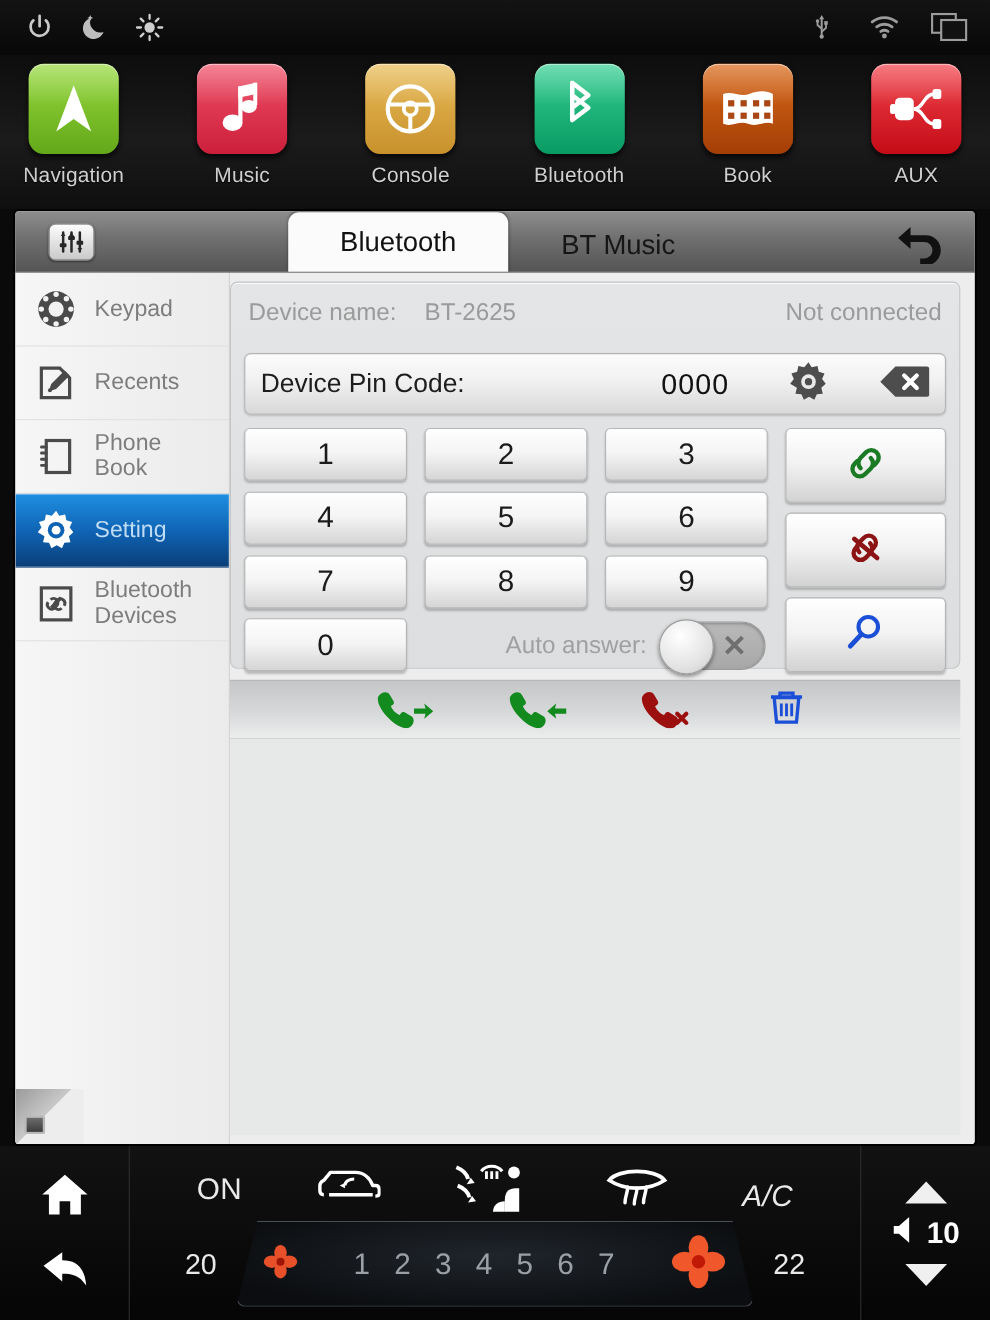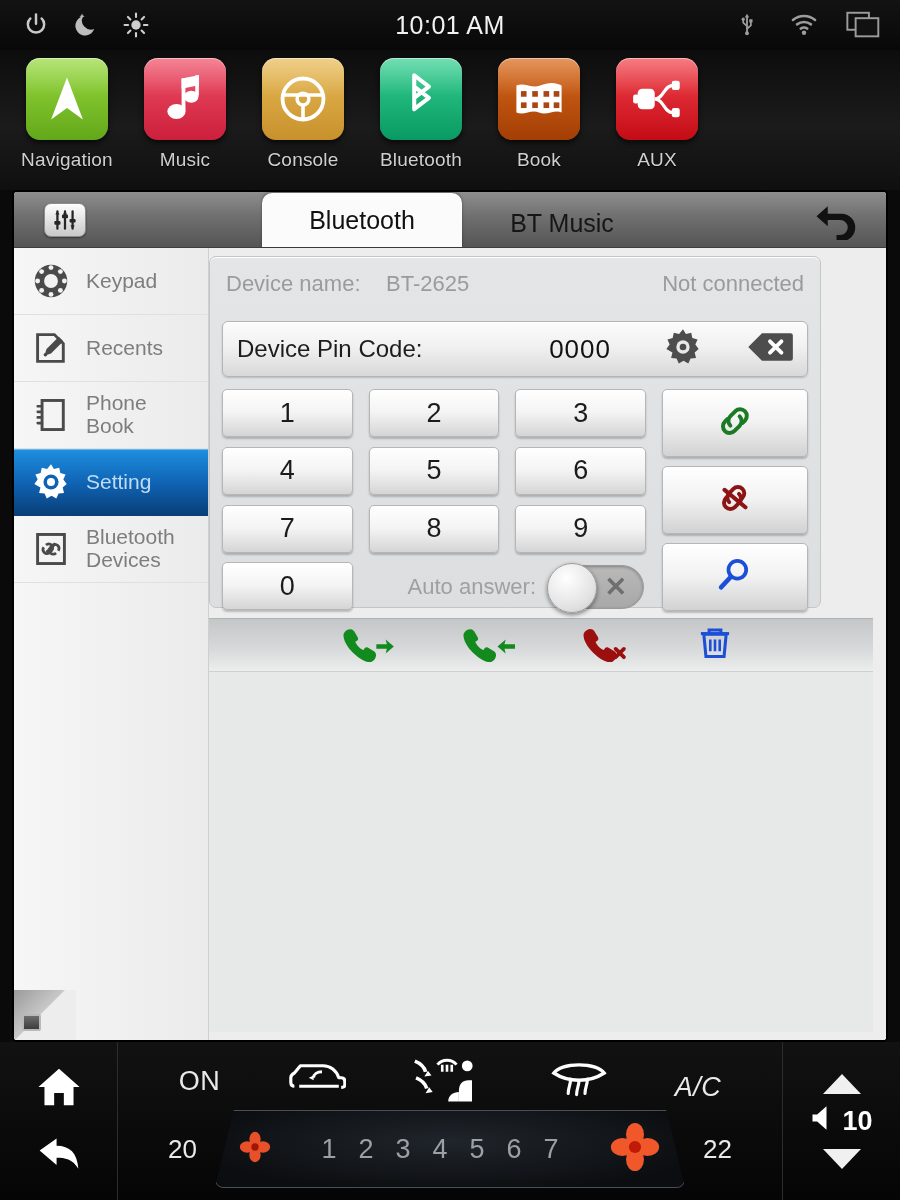--- a/index.html
+++ b/index.html
@@ -23,22 +23,23 @@
     position: absolute; left: 0; right: 0; text-align: center;
     color: #f2f2f2; font-size: 25px; letter-spacing: .5px;
   }
   .sb-icon { width: 28px; height: 28px; display: block; }
   .sb-icon svg { display: block; }
 
   
   .launcher {
     position: absolute; left: 0; top: 50px; width: 900px; height: 140px;
     background: linear-gradient(#0d0d0d 0%, #1b1b1b 55%, #0f0f0f 100%);
-    display: flex; justify-content: flex-start; align-items: flex-start;
+    display: flex; justify-content: space-between; align-items: flex-start;
     padding: 8px 8px 0 8px;
+    gap: 29px;
   }
   .app { width: 118px; text-align: center; }
   .app-icon {
     width: 82px; height: 82px; margin: 0 auto; border-radius: 14px;
     display: flex; align-items: center; justify-content: center;
     box-shadow: 0 3px 5px rgba(0,0,0,.65), inset 0 1px 0 rgba(255,255,255,.45);
     position: relative; overflow: hidden;
   }
   .app-icon::after {
     content: ""; position: absolute; left: 0; right: 0; top: 0; height: 46%;
@@ -115,21 +116,21 @@
     background: linear-gradient(#6d6d6d,#3d3d3d);
     border: 2px solid #b9b9b9; border-radius: 2px;
   }
 
   
   .content { flex: 1; padding: 0; position: relative; background: #ededed; }
   .panel {
     margin: 8px 12px 0 0; margin-left: 0;
     background: linear-gradient(#e3e5e6, #dcdedf);
     border: 1px solid #c3c5c6; border-radius: 7px;
-    width: 612px; height: 352px;
+    width: 664px; height: 352px;
     padding: 10px 12px 12px 12px;
     box-shadow: inset 0 1px 0 #fff;
   }
   .devrow {
     display: flex; align-items: center; height: 34px;
     color: #9b9b9b; font-size: 22px; padding: 0 4px;
   }
   .devrow .dn-label { width: 160px; }
   .devrow .dn-value { flex: 1; }
   .devrow .dn-status { text-align: right; }
@@ -251,21 +252,20 @@
       </span>
       <span class="sb-icon">
         <svg width="28" height="28" viewBox="0 0 24 24">
             <circle cx="12" cy="12" r="4" fill="#cfcfcf"></circle>
             <g stroke="#cfcfcf" stroke-width="1.8" stroke-linecap="round">
               <path d="M12 2.2v3M12 18.8v3M2.2 12h3M18.8 12h3M5.1 5.1l2.1 2.1M16.8 16.8l2.1 2.1M18.9 5.1l-2.1 2.1M7.2 16.8l-2.1 2.1"></path>
             </g>
           </svg>
       </span>
     </div>
-    <div class="sb-clock">10:01 AM</div>
     <div class="sb-right">
       <span class="sb-icon">
         <svg width="26" height="26" viewBox="0 0 24 24">
             <path d="M12 21V5" stroke="#9c9c9c" stroke-width="1.7" fill="none"></path>
             <path d="M12 2.5l2.1 3.4h-4.2z" fill="#9c9c9c"></path>
             <circle cx="12" cy="20.6" r="1.8" fill="#9c9c9c"></circle>
             <path d="M12 14l-3.5-3.2V8.4" stroke="#9c9c9c" stroke-width="1.6" fill="none"></path>
             <circle cx="8.5" cy="7.5" r="1.5" fill="#9c9c9c"></circle>
             <path d="M12 16.5l3.6-3.3V10" stroke="#9c9c9c" stroke-width="1.6" fill="none"></path>
             <rect x="14.1" y="7.6" width="3" height="3" fill="#9c9c9c"></rect>

